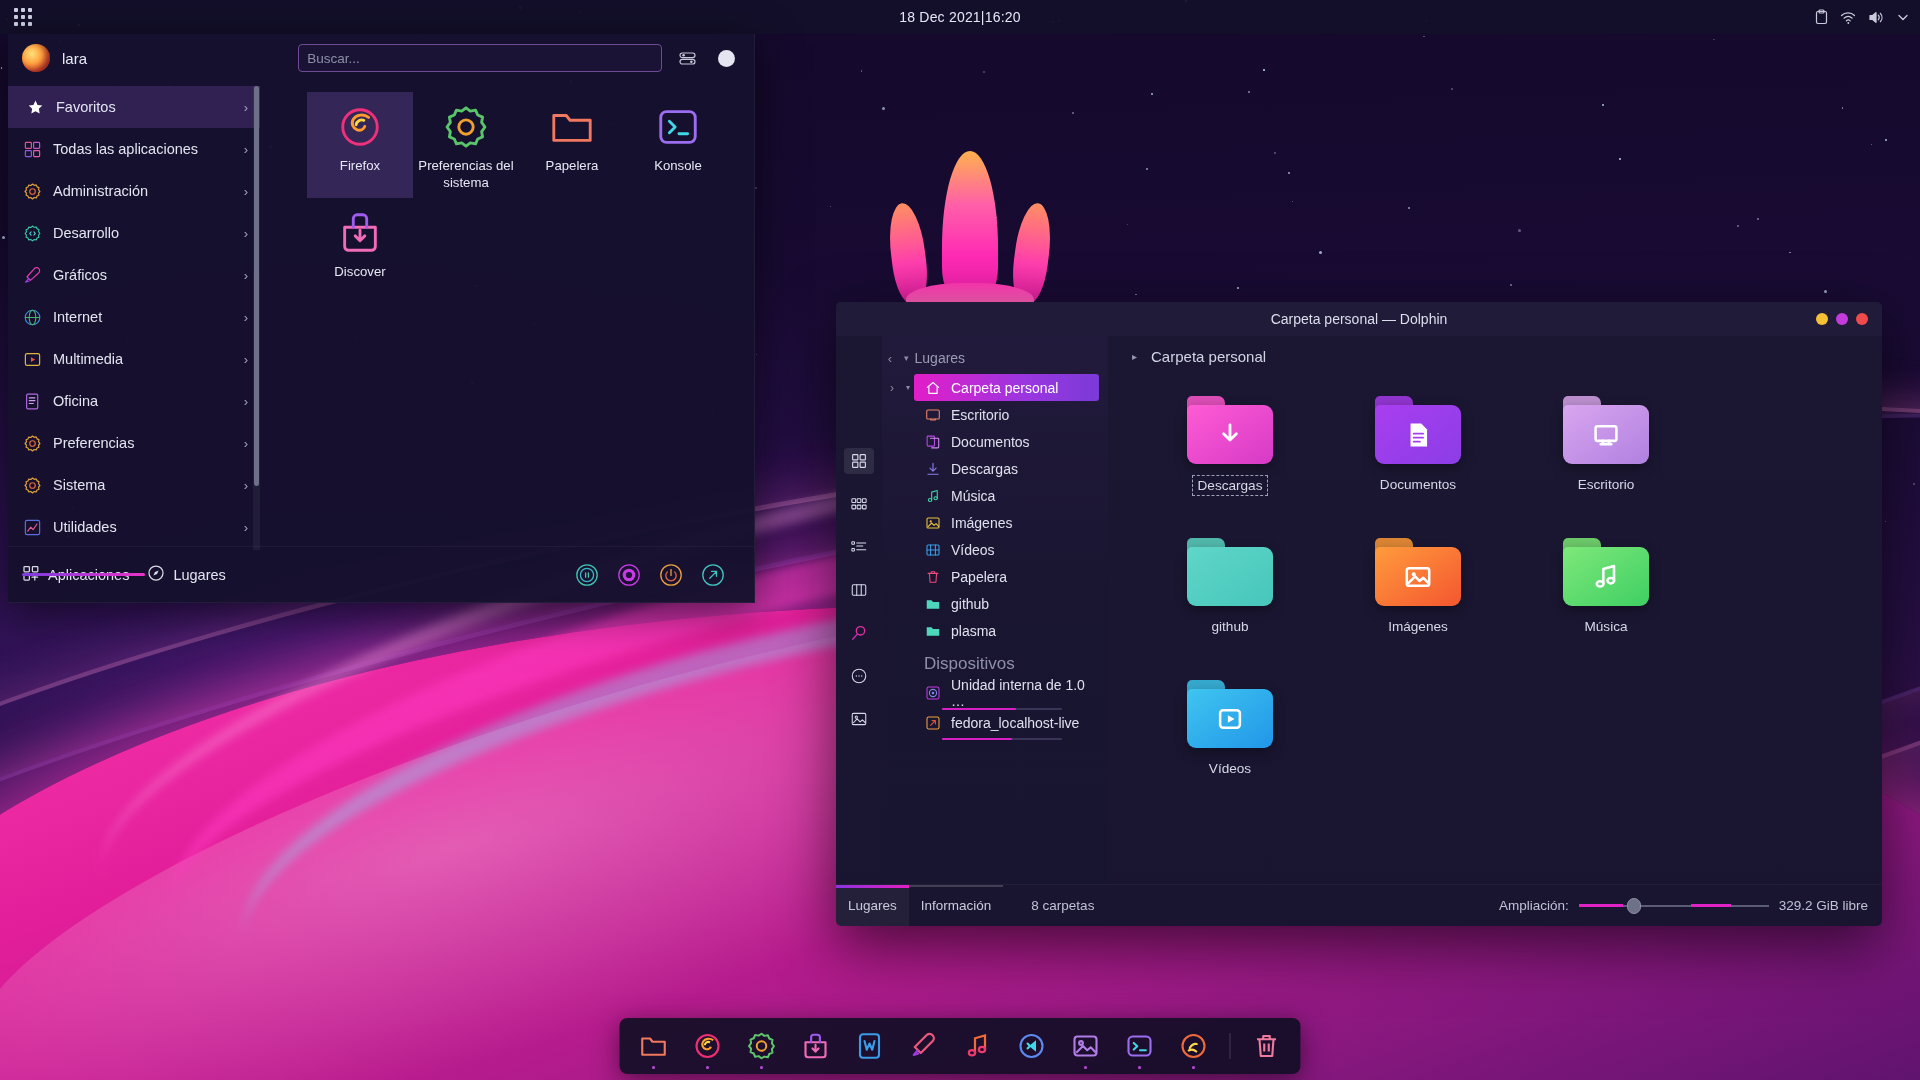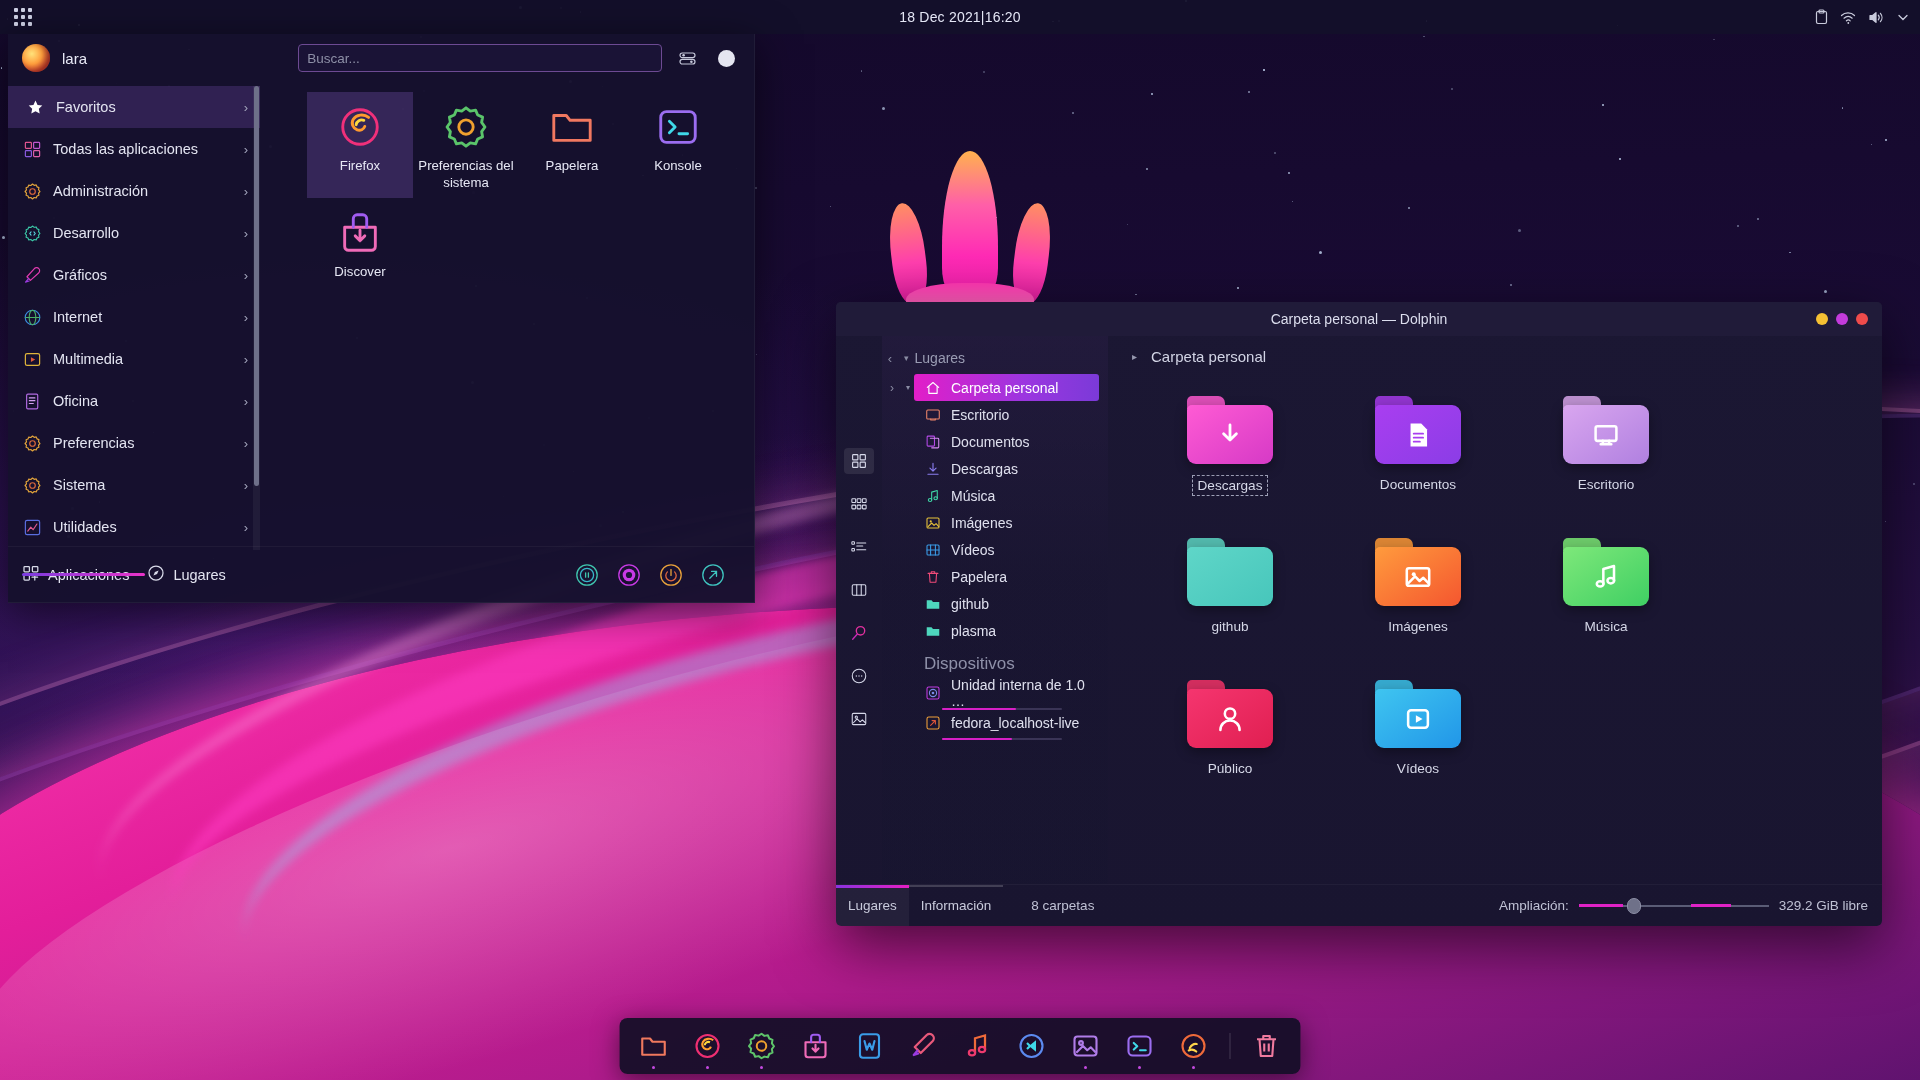--- a/index.html
+++ b/index.html
@@ -1002,32 +1002,20 @@
                   <path d="M10 17V6l8-2.2v11"></path>
                   <ellipse cx="7.6" cy="17.2" rx="2.5" ry="2"></ellipse>
                   <ellipse cx="15.6" cy="14.8" rx="2.5" ry="2"></ellipse>
                 </svg>
               </span>
     </span>
     <span class="fname">Música</span>
   </div>
   <div class="fitem">
     <span class="folder">
-      <span class="tab" style="background:#f5356f"></span>
-      <span class="bodyf" style="background:linear-gradient(145deg,#f5356f,#e01f51)">
-                <svg width="32" height="32" viewBox="0 0 24 24" fill="none" stroke="#fff" stroke-width="1.9" stroke-linecap="round" stroke-linejoin="round">
-                  <circle cx="12" cy="8" r="3.9"></circle>
-                  <path d="M4.8 20.2c0-4 3.2-7 7.2-7s7.2 3 7.2 7"></path>
-                </svg>
-              </span>
-    </span>
-    <span class="fname">Público</span>
-  </div>
-  <div class="fitem">
-    <span class="folder">
       <span class="tab" style="background:#3fc5f0"></span>
       <span class="bodyf" style="background:linear-gradient(145deg,#3fc5f0,#2196e8)">
                 <svg width="32" height="32" viewBox="0 0 24 24" fill="none" stroke="#fff" stroke-width="1.9" stroke-linecap="round" stroke-linejoin="round">
                   <rect x="4.6" y="5.4" width="14.8" height="13.2" rx="2.2"></rect>
                   <path d="M10.4 9.2l5 2.8-5 2.8z" fill="#fff" stroke="none"></path>
                 </svg>
               </span>
     </span>
     <span class="fname">Vídeos</span>
   </div>

